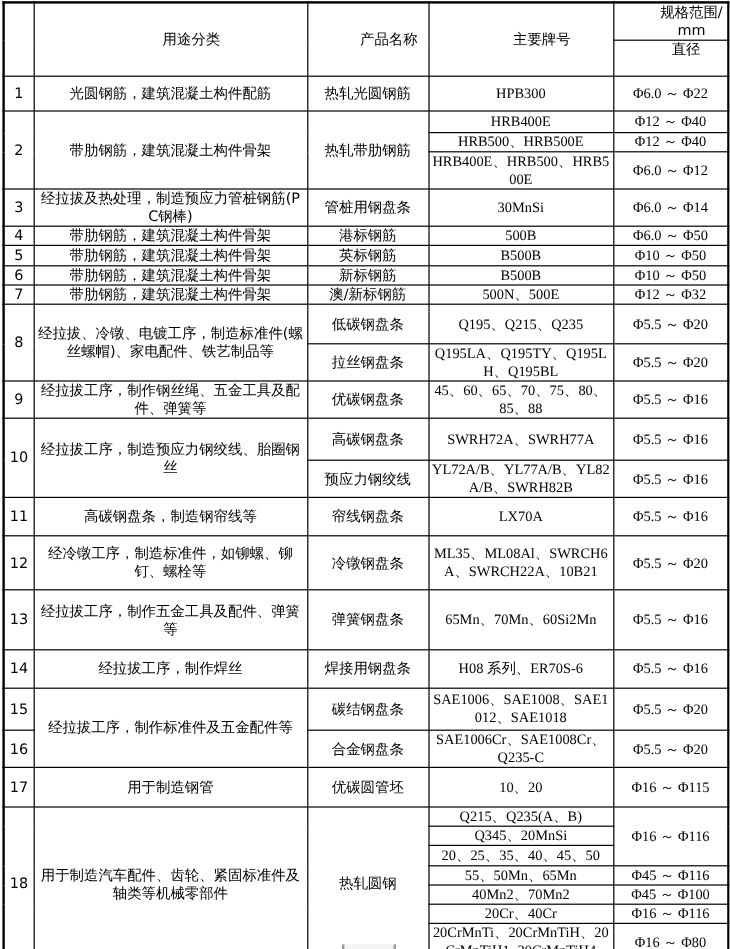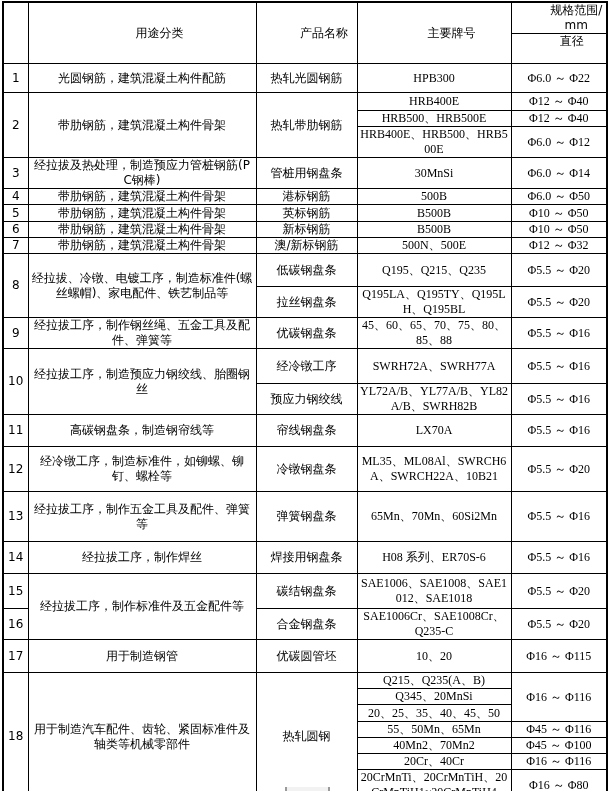--- a/index.html
+++ b/index.html
@@ -134,21 +134,21 @@
       <tr style="height: 31px;">
         <td class="no">9</td>
         <td class="usage">经拉拔工序，制作钢丝绳、五金工具及配件、弹簧等</td>
         <td class="product">优碳钢盘条</td>
         <td class="grade">45、60、65、70、75、80、85、88</td>
         <td class="dia">Φ5.5 ～ Φ16</td>
       </tr>
       <tr style="height: 35px;">
         <td class="no" rowspan="2">10</td>
         <td class="usage" rowspan="2">经拉拔工序，制造预应力钢绞线、胎圈钢丝</td>
-        <td class="product">经冷镦工序</td>
+        <td class="product">高碳钢盘条</td>
         <td class="grade">SWRH72A、SWRH77A</td>
         <td class="dia">Φ5.5 ～ Φ16</td>
       </tr>
       <tr style="height: 30px;">
         <td class="product">预应力钢绞线</td>
         <td class="grade">YL72A/B、YL77A/B、YL82A/B、SWRH82B</td>
         <td class="dia">Φ5.5 ～ Φ16</td>
       </tr>
       <tr style="height: 32px;">
         <td class="no">11</td>

